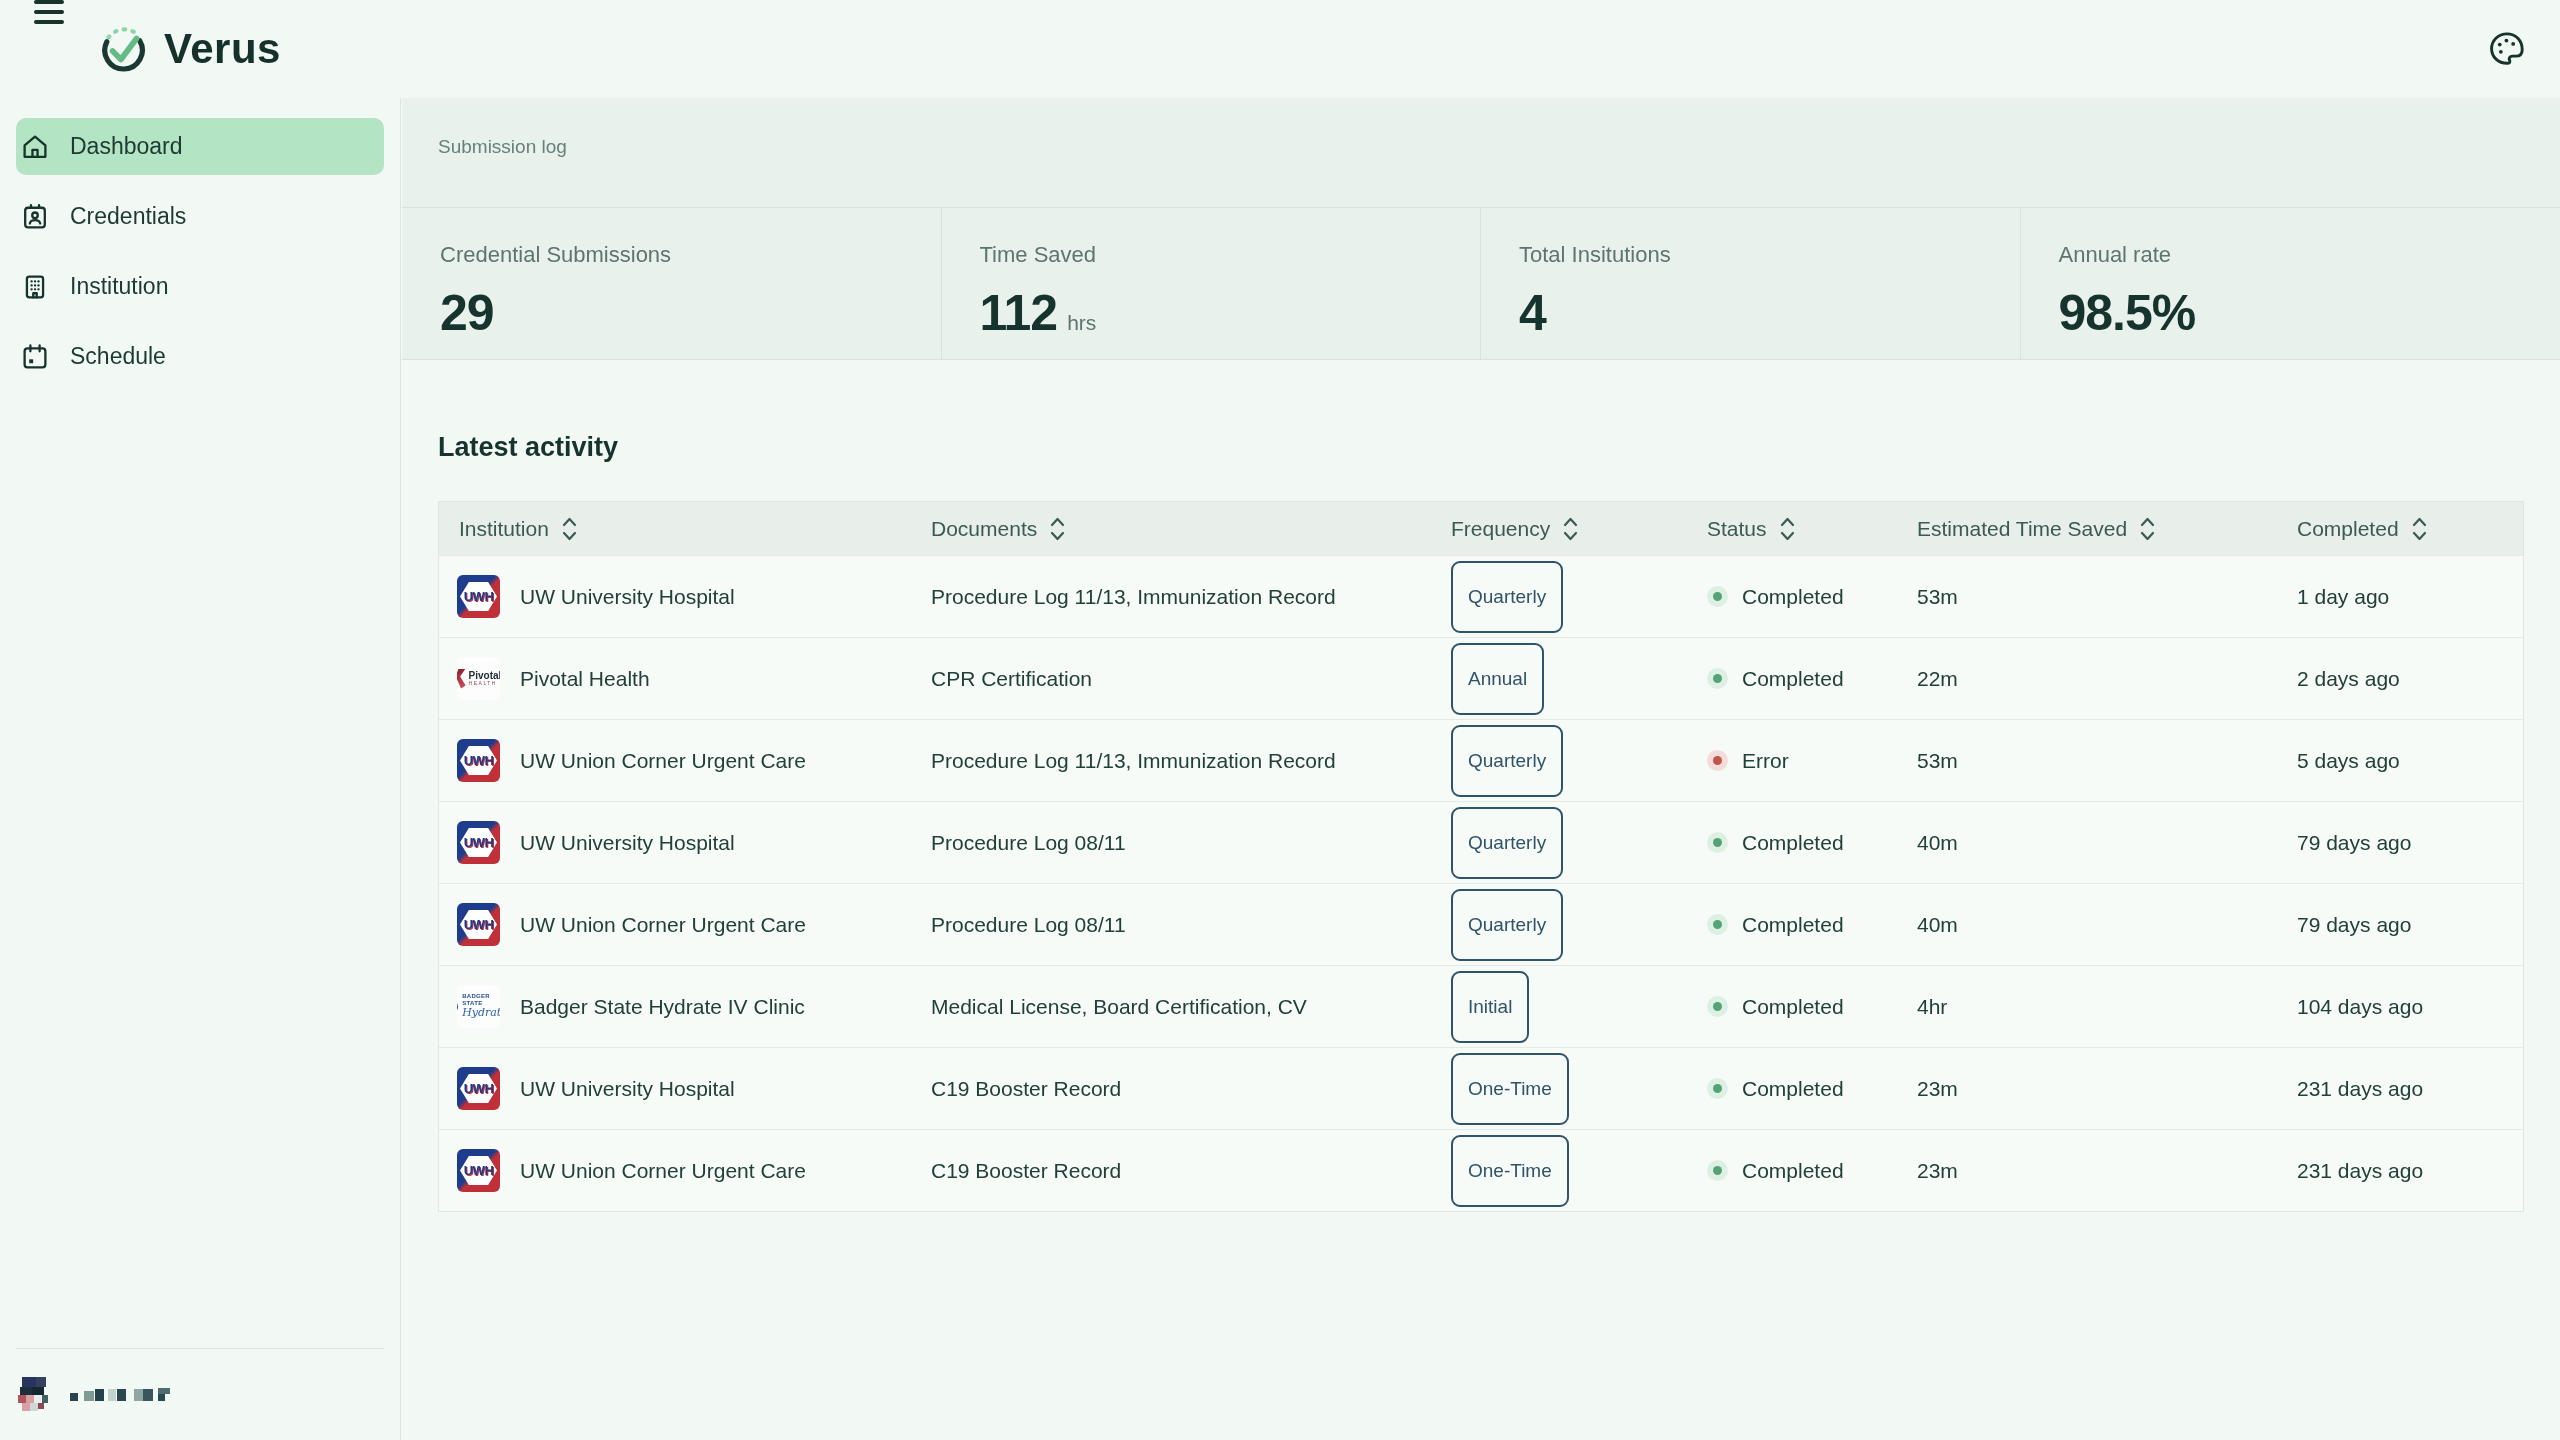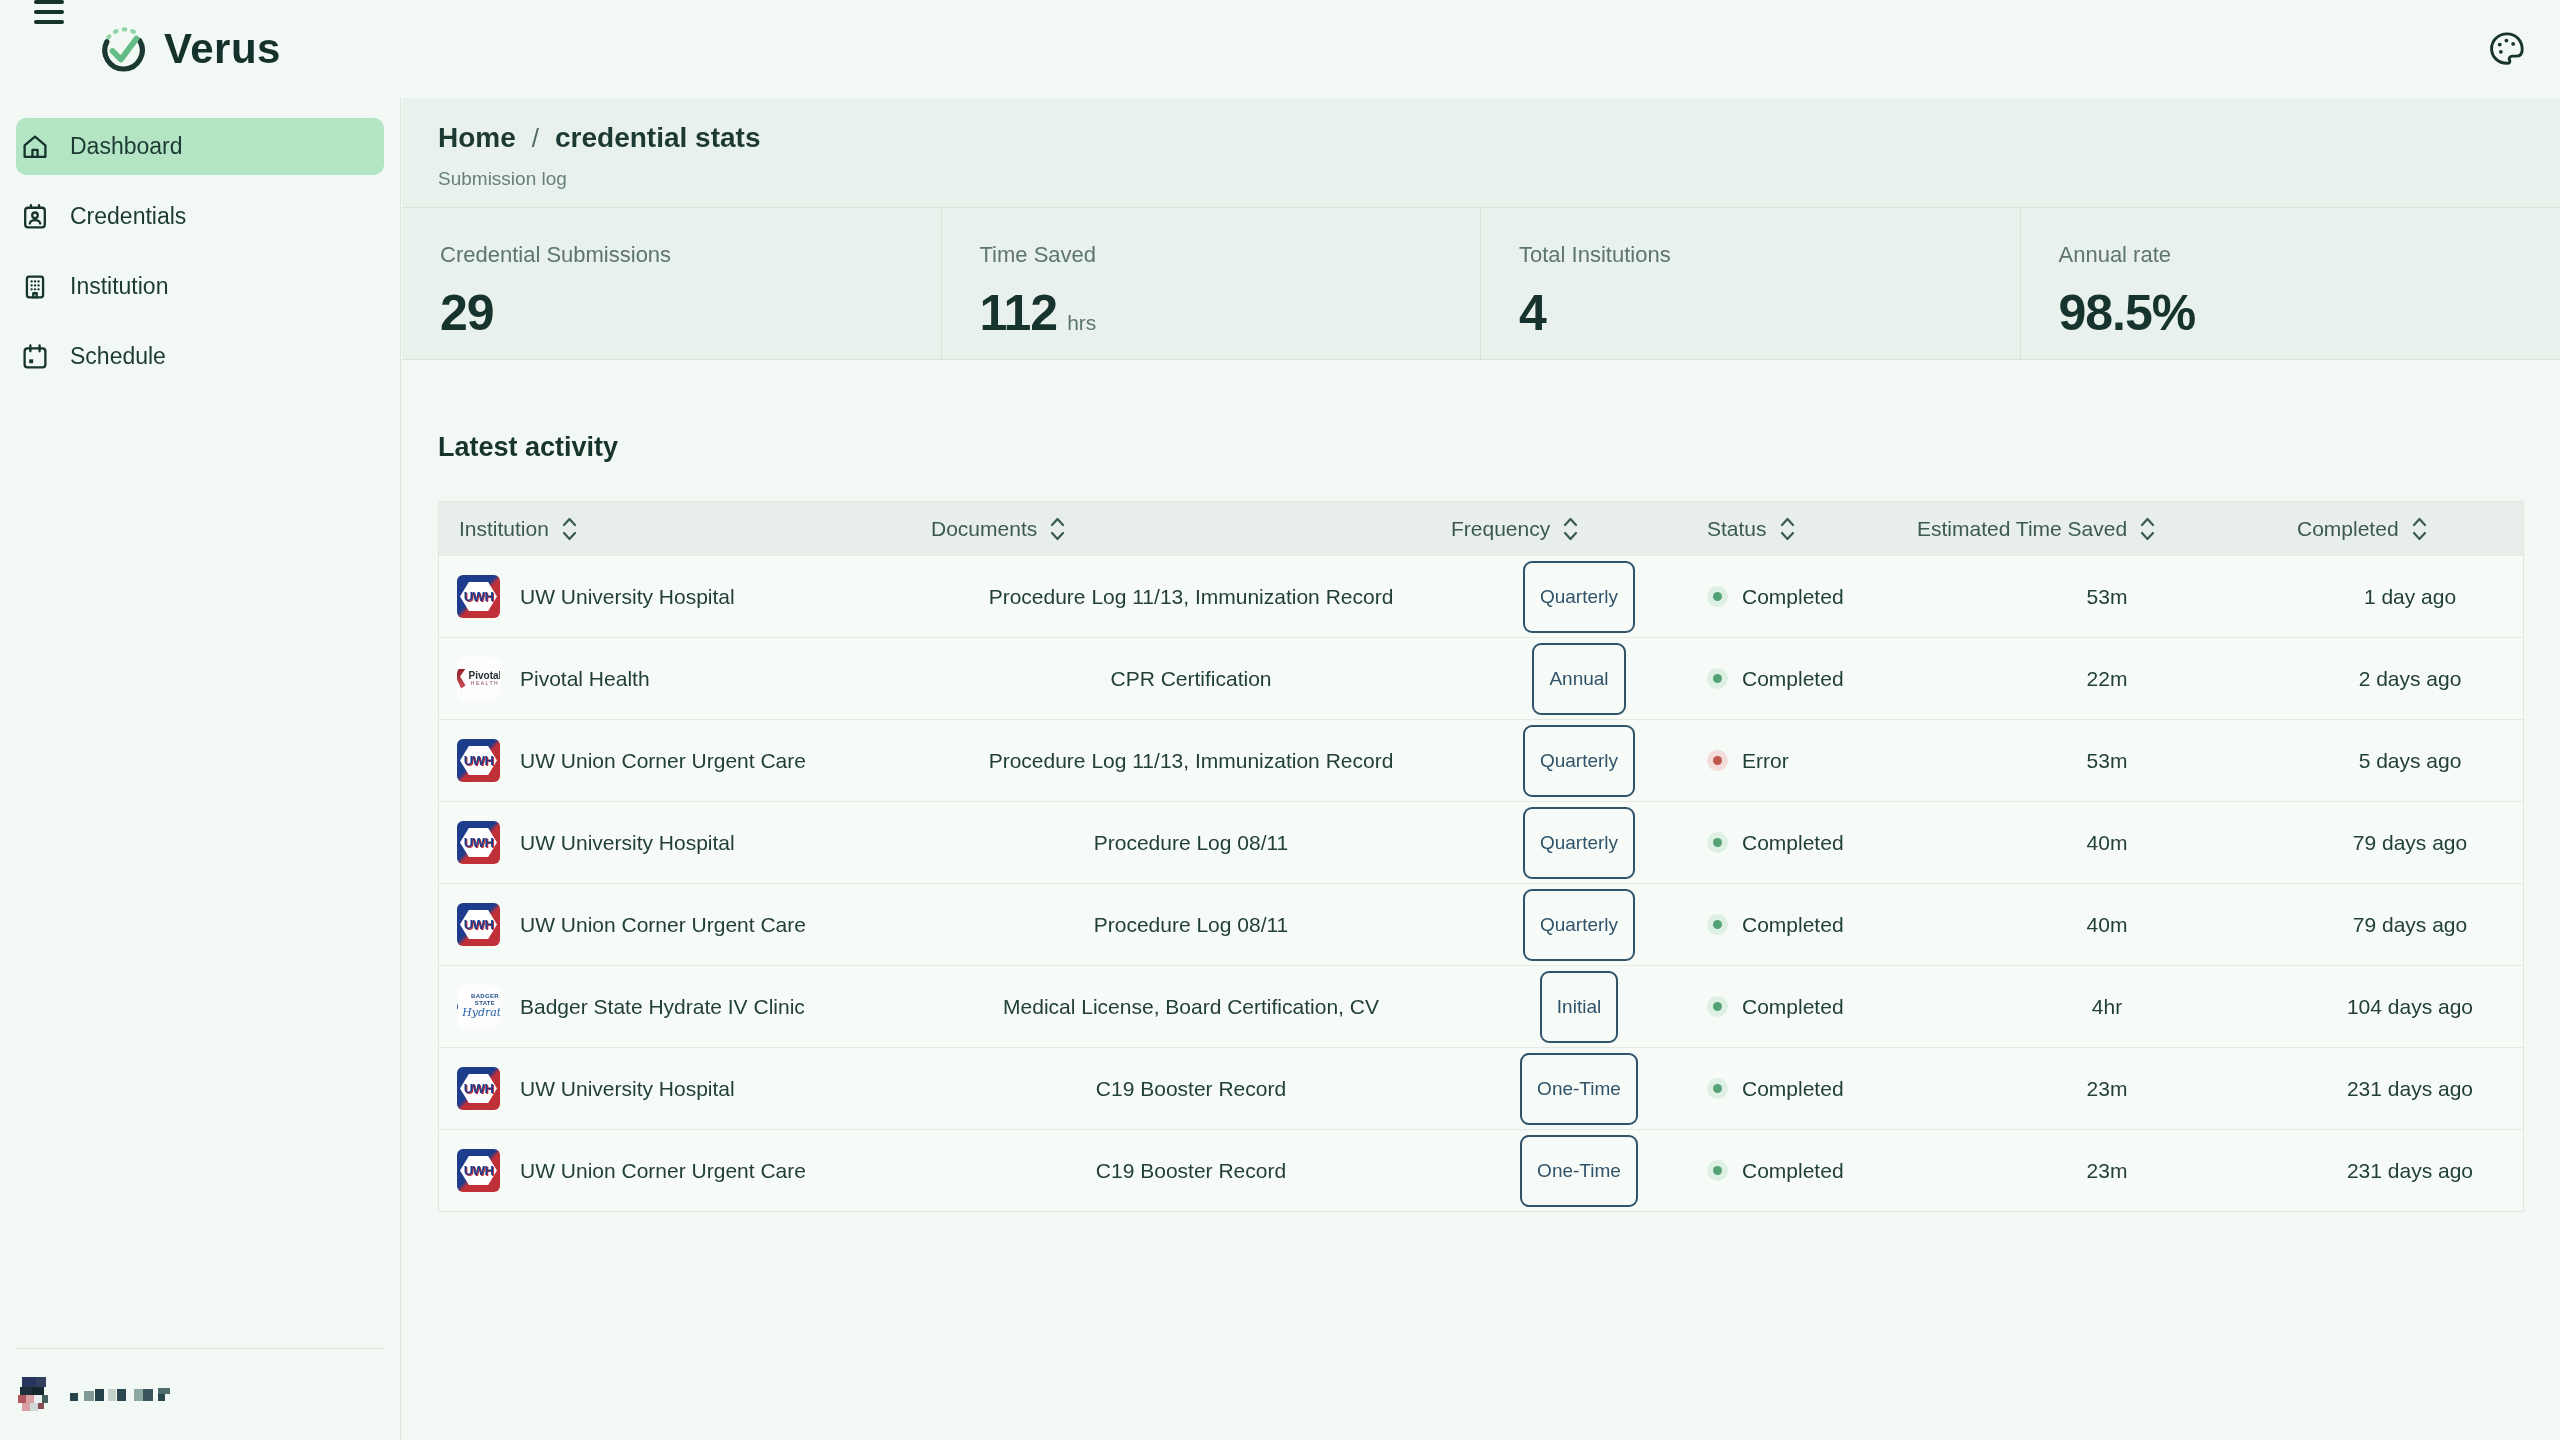--- a/index.html
+++ b/index.html
@@ -55,21 +55,21 @@
 
   
   .table { margin-top:38px; border:1px solid #dfe8e0; background:#f6fbf7; }
   .trow, .thead { display:grid; grid-template-columns:492px 520px 256px 210px 380px 1fr; align-items:center; }
   .thead { height:53px; background:#e8eee9; }
   .th { display:flex; align-items:center; gap:12px; font-size:21px; color:#3c5a53; }
   .th:first-child { padding-left:20px; }
   .sort { width:17px; height:28px; cursor:pointer; }
   .sort polyline { fill:none; stroke:#3a5a53; stroke-width:2.2; stroke-linecap:round; stroke-linejoin:round; }
   .trow { height:82px; border-top:1px solid #e2eae2; cursor:pointer; }
-  .cell { font-size:21px; color:#223f39;text-align:center; }
+  .cell { font-size:21px; color:#223f39; }
   .c-inst { display:flex; align-items:center; gap:20px; padding-left:18px; }
   .c-status { display:flex; align-items:center; gap:14px; }
 
   .badge { display:inline-block; padding:23px 15px; border:2px solid #30536a; border-radius:9px;
     font-size:19px; color:#30536a; background:transparent; }
 
   .halo { width:21px; height:21px; border-radius:50%; display:inline-flex; align-items:center; justify-content:center; flex:none; }
   .halo .dot { width:9px; height:9px; border-radius:50%; display:block; }
   .halo.status-green { background:#def0e4; } .halo.status-green .dot { background:#54a376; }
   .halo.status-red { background:#f3dcd9; } .halo.status-red .dot { background:#c0564e; }
@@ -193,25 +193,20 @@
         <rect x="75" y="8" width="10" height="12" fill="#3a565c"></rect>
       <rect x="90" y="7" width="12" height="6" fill="#4f6d6e"></rect>
         <rect x="90" y="13" width="7" height="7" fill="#2b4750"></rect>
     </svg>
   </div>
 </div>
 
 <div class="content">
 
   <div class="page-head">
-    <div class="crumbs">
-      <span class="crumb">Home</span>
-      <span class="crumb-sep">/</span>
-      <span class="crumb current">credential stats</span>
-    </div>
     <div class="subtitle">Submission log</div>
   </div>
 
   <div class="stats" id="stats-band">
       <div class="stat">
     <div class="stat-label">Credential Submissions</div>
     <div class="stat-line">
       <span class="stat-value">29</span>
 
     </div>

